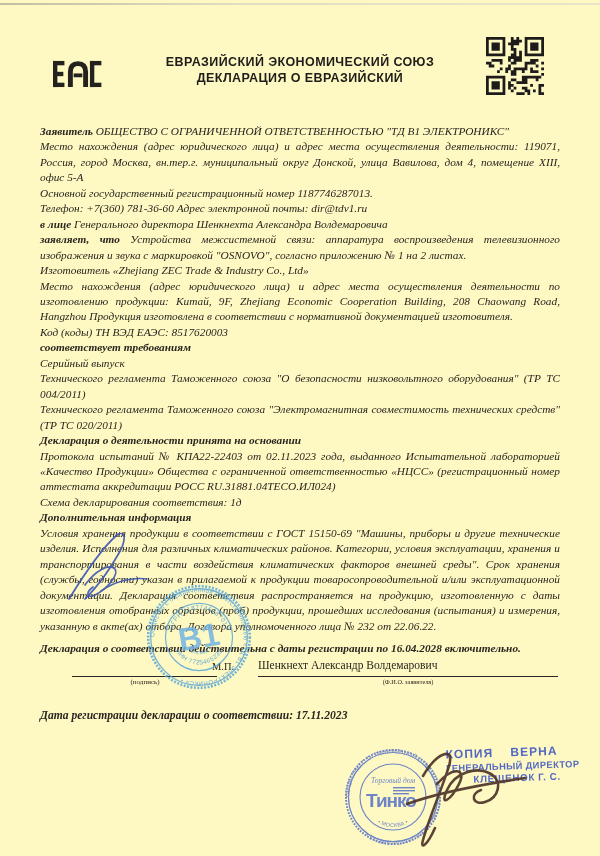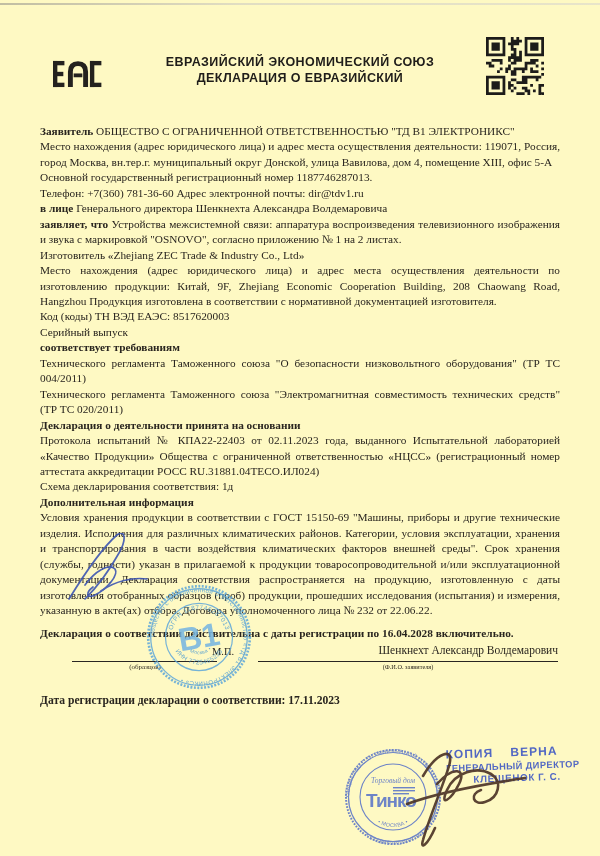--- a/index.html
+++ b/index.html
@@ -11,31 +11,31 @@
 
   
   .eac-logo{position:absolute;left:53px;top:50px;}
   .doc-title{position:absolute;left:0;right:0;top:54px;text-align:center;
         font-family:"Liberation Sans","DejaVu Sans",sans-serif;font-weight:bold;
         font-size:12.5px;line-height:16px;letter-spacing:.4px;color:#1f1d1a;}
   .qr{position:absolute;left:486px;top:37px;width:58px;height:58px;}
 
   
   .content{position:absolute;left:40px;right:40px;top:124px;}
-  .content p{margin:0;font-size:11.3px;line-height:15.45px;text-align:justify;}
+  .content p{margin:0;font-size:11.3px;line-height:15.45px;text-align:justify;font-style:italic;}
   .content p b{font-weight:bold;}
   .gap-top{margin-top:7px !important;}
 
   
   .sig-row{position:relative;height:40px;margin-top:3px;font-size:11.3px;}
   .sig-line-left{position:absolute;left:32px;top:17px;width:145px;border-bottom:1px solid #2a2622;}
   .sig-podpis{position:absolute;left:40px;top:19px;width:130px;text-align:center;font-size:7px;}
   .sig-mp{position:absolute;left:172px;top:2px;font-size:10.5px;}
   .sig-line-right{position:absolute;left:218px;top:17px;width:300px;border-bottom:1px solid #2a2622;}
-  .sig-fio{position:absolute;left:218px;top:0px;width:300px;text-align:right;font-size:11.5px;}
+  .sig-fio{position:absolute;left:218px;top:0px;width:300px;text-align:left;font-size:11.5px;}
   .sig-fio-label{position:absolute;left:218px;top:19px;width:300px;text-align:center;font-size:6.3px;}
 
   .reg-line{margin-top:9px !important;font-weight:bold;font-size:11.6px !important;text-align:left !important;}
 
   
   .stamp-b1{position:absolute;left:136px;top:574px;width:126px;height:126px;opacity:.85;}
   .stamp-b1 .sb{stroke:#5ea7da;}
   .stamp-b1 .ring{fill:#4d9bd2;font-family:"Liberation Sans","DejaVu Sans",sans-serif;letter-spacing:.4px;}
   .stamp-b1 .b1c{fill:#74b4e2;font-family:"Liberation Sans","DejaVu Sans",sans-serif;}
   .pen-blue{position:absolute;left:55px;top:533px;width:110px;height:80px;}
@@ -84,34 +84,34 @@
   <div class="content">
     <p><b>Заявитель </b><span>ОБЩЕСТВО С ОГРАНИЧЕННОЙ ОТВЕТСТВЕННОСТЬЮ "ТД В1 ЭЛЕКТРОНИКС"</span></p>
     <p><b></b><span>Место нахождения (адрес юридического лица) и адрес места осуществления деятельности: 119071, Россия, город Москва, вн.тер.г. муниципальный округ Донской, улица Вавилова, дом 4, помещение XIII, офис 5-А</span></p>
     <p><b></b><span>Основной государственный регистрационный номер 1187746287013.</span></p>
     <p><b></b><span>Телефон: +7(360) 781-36-60 Адрес электронной почты: dir@tdv1.ru</span></p>
     <p><b>в лице </b><span>Генерального директора Шенкнехта Александра Волдемаровича</span></p>
     <p><b>заявляет, что </b><span>Устройства межсистемной связи: аппаратура воспроизведения телевизионного изображения и звука с маркировкой "OSNOVO", согласно приложению № 1 на 2 листах.</span></p>
     <p><b></b><span>Изготовитель «Zhejiang ZEC Trade &amp; Industry Co., Ltd»</span></p>
     <p><b></b><span>Место нахождения (адрес юридического лица) и адрес места осуществления деятельности по изготовлению продукции: Китай, 9F, Zhejiang Economic Cooperation Building, 208 Chaowang Road, Hangzhou Продукция изготовлена в соответствии с нормативной документацией изготовителя.</span></p>
     <p><b></b><span>Код (коды) ТН ВЭД ЕАЭС: 8517620003</span></p>
+    <p><b>соответствует требованиям</b><span></span></p>
     <p><b></b><span>Серийный выпуск</span></p>
-    <p><b>соответствует требованиям</b><span></span></p>
     <p><b></b><span>Технического регламента Таможенного союза "О безопасности низковольтного оборудования" (ТР ТС 004/2011)</span></p>
     <p><b></b><span>Технического регламента Таможенного союза "Электромагнитная совместимость технических средств" (ТР ТС 020/2011)</span></p>
     <p><b>Декларация о деятельности принята на основании</b><span></span></p>
     <p><b></b><span>Протокола испытаний № КПА22-22403 от 02.11.2023 года, выданного Испытательной лабораторией «Качество Продукции» Общества с ограниченной ответственностью «НЦСС»  (регистрационный номер аттестата аккредитации РОСС RU.31881.04ТЕСО.ИЛ024)</span></p>
     <p><b></b><span>Схема декларирования соответствия: 1д</span></p>
     <p><b>Дополнительная информация</b><span></span></p>
     <p><b></b><span>Условия хранения продукции в соответствии с ГОСТ 15150-69 "Машины, приборы и другие технические изделия. Исполнения для различных климатических районов. Категории, условия эксплуатации, хранения и транспортирования в части воздействия климатических факторов внешней среды". Срок хранения (службы, годности) указан в прилагаемой к продукции товаросопроводительной и/или эксплуатационной документации. Декларация соответствия распространяется на продукцию, изготовленную с даты изготовления отобранных образцов (проб) продукции, прошедших исследования (испытания) и измерения, указанную в акте(ах) отбора. Договора уполномоченного лица № 232 от 22.06.22.</span></p>
     <p class="gap-top"><b>Декларация о соответствии действительна с даты регистрации по 16.04.2028 включительно.</b><span></span></p>
 
     <div class="sig-row">
       <div class="sig-line-left"></div>
-      <div class="sig-podpis">(образцов)</div>
+      <div class="sig-podpis">(подпись)</div>
       <div class="sig-mp">М.П.</div>
       <div class="sig-line-right"></div>
       <div class="sig-fio">Шенкнехт Александр Волдемарович</div>
       <div class="sig-fio-label">(Ф.И.О. заявителя)</div>
     </div>
 
     <p class="reg-line">Дата регистрации декларации о соответствии:  17.11.2023</p>
   </div>
 
   <svg class="pen-blue" viewBox="0 0 110 80">

